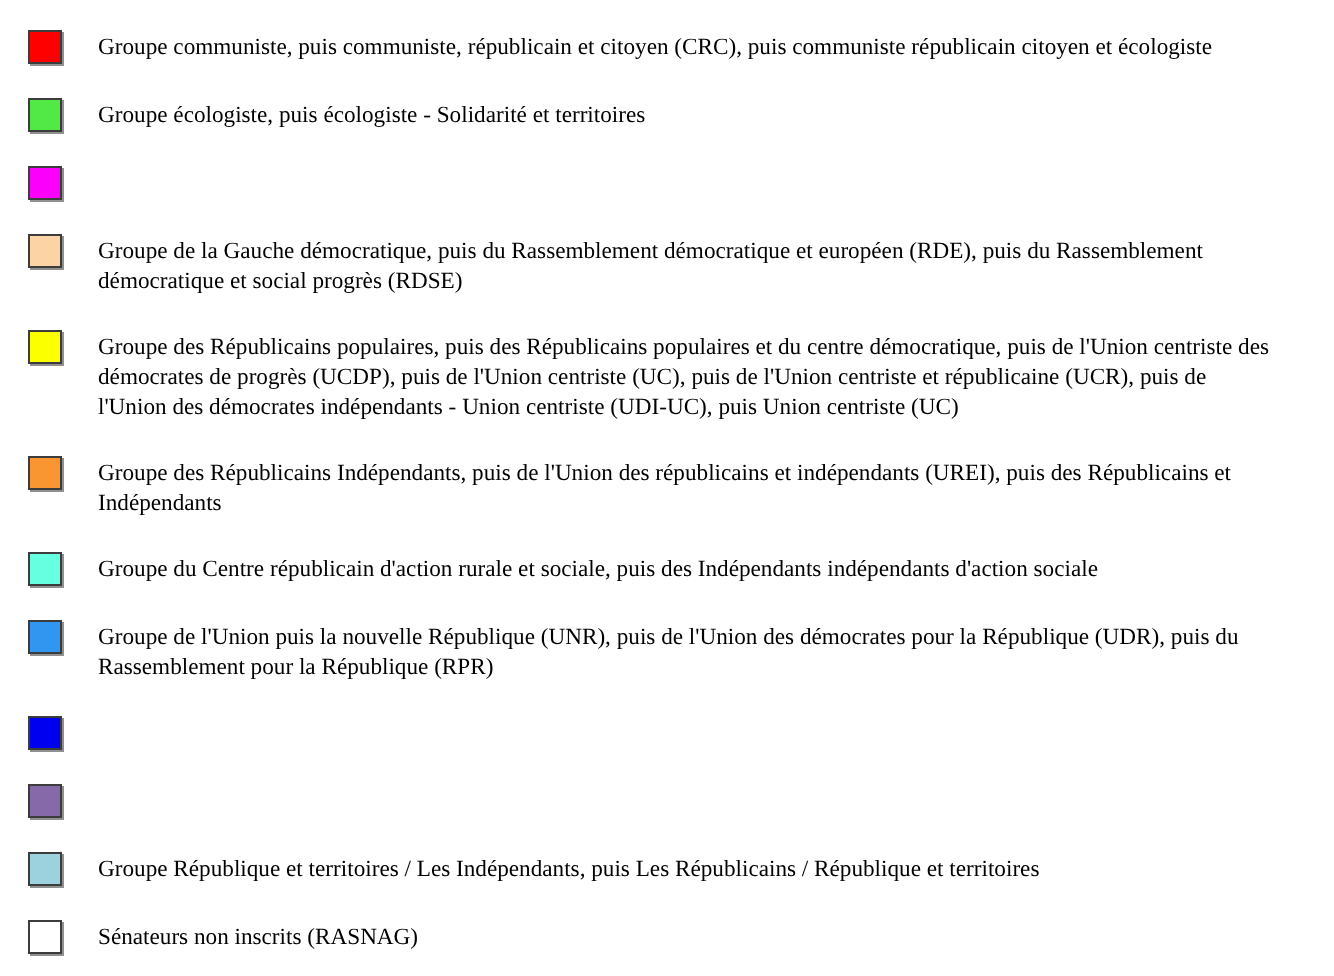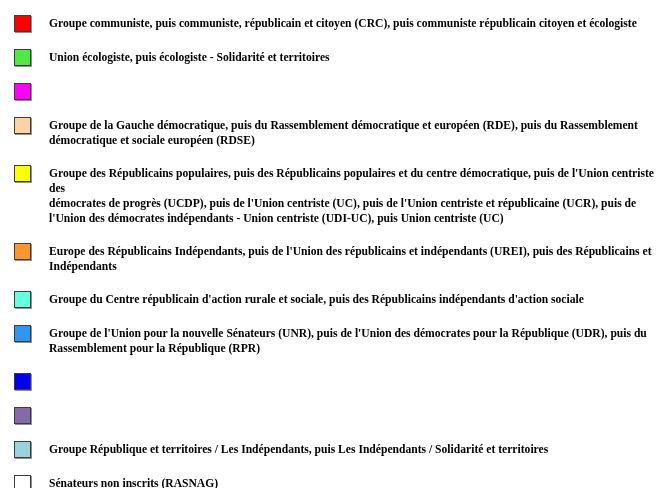--- a/index.html
+++ b/index.html
@@ -14,21 +14,20 @@
     color: #000000;
     overflow: hidden;
   }
   .legend {
     padding: 15px 6px 0 14px;
   }
   .legend-row {
     display: flex;
     align-items: flex-start;
     margin-bottom: 17px;
-    font-weight: bold;
   }
   .swatch {
     flex: 0 0 auto;
     width: 15px;
     height: 15px;
     border: 1px solid #3c3c3c;
     box-shadow: 1px 1px 0 rgba(125,125,125,0.85);
     background: #ffffff;
     margin-right: 18px;
   }
@@ -45,68 +44,68 @@
 
 <div class="legend">
 
   <div class="legend-row">
     <span class="swatch" style="background-color: rgb(254, 0, 0);"></span>
     <span class="label">Groupe communiste, puis communiste, républicain et citoyen (CRC), puis communiste républicain citoyen et écologiste</span>
   </div>
 
   <div class="legend-row">
     <span class="swatch" style="background-color: rgb(82, 232, 70);"></span>
-    <span class="label">Union écologiste, puis écologiste - Solidarité et territoires</span>
+    <span class="label">Groupe écologiste, puis écologiste - Solidarité et territoires</span>
   </div>
 
   <div class="legend-row">
     <span class="swatch" style="background-color: rgb(251, 0, 251);"></span>
   </div>
 
   <div class="legend-row">
     <span class="swatch" style="background-color: rgb(251, 211, 164);"></span>
     <span class="label">Groupe de la Gauche démocratique, puis du Rassemblement démocratique et européen (RDE), puis du Rassemblement
-démocratique et sociale européen (RDSE)</span>
+démocratique et social progrès (RDSE)</span>
   </div>
 
   <div class="legend-row">
     <span class="swatch" style="background-color: rgb(252, 255, 0);"></span>
     <span class="label">Groupe des Républicains populaires, puis des Républicains populaires et du centre démocratique, puis de l'Union centriste des
 démocrates de progrès (UCDP), puis de l'Union centriste (UC), puis de l'Union centriste et républicaine (UCR), puis de
 l'Union des démocrates indépendants - Union centriste (UDI-UC), puis Union centriste (UC)</span>
   </div>
 
   <div class="legend-row">
     <span class="swatch" style="background-color: rgb(250, 150, 50);"></span>
-    <span class="label">Europe des Républicains Indépendants, puis de l'Union des républicains et indépendants (UREI), puis des Républicains et
+    <span class="label">Groupe des Républicains Indépendants, puis de l'Union des républicains et indépendants (UREI), puis des Républicains et
 Indépendants</span>
   </div>
 
   <div class="legend-row">
     <span class="swatch" style="background-color: rgb(102, 255, 224);"></span>
-    <span class="label">Groupe du Centre républicain d'action rurale et sociale, puis des Républicains indépendants d'action sociale</span>
+    <span class="label">Groupe du Centre républicain d'action rurale et sociale, puis des Indépendants indépendants d'action sociale</span>
   </div>
 
   <div class="legend-row">
     <span class="swatch" style="background-color: rgb(48, 150, 240);"></span>
-    <span class="label">Groupe de l'Union pour la nouvelle Sénateurs (UNR), puis de l'Union des démocrates pour la République (UDR), puis du
+    <span class="label">Groupe de l'Union puis la nouvelle République (UNR), puis de l'Union des démocrates pour la République (UDR), puis du
 Rassemblement pour la République (RPR)</span>
   </div>
 
   <div class="legend-row">
     <span class="swatch" style="background-color: rgb(0, 0, 240);"></span>
   </div>
 
   <div class="legend-row">
     <span class="swatch" style="background-color: rgb(134, 105, 168);"></span>
   </div>
 
   <div class="legend-row">
     <span class="swatch" style="background-color: rgb(155, 210, 222);"></span>
-    <span class="label">Groupe République et territoires / Les Indépendants, puis Les Indépendants / Solidarité et territoires</span>
+    <span class="label">Groupe République et territoires / Les Indépendants, puis Les Républicains / République et territoires</span>
   </div>
 
   <div class="legend-row">
     <span class="swatch" style="background-color: rgb(255, 255, 255);"></span>
     <span class="label">Sénateurs non inscrits (RASNAG)</span>
   </div>
 
 </div>
 
 </body></html>

